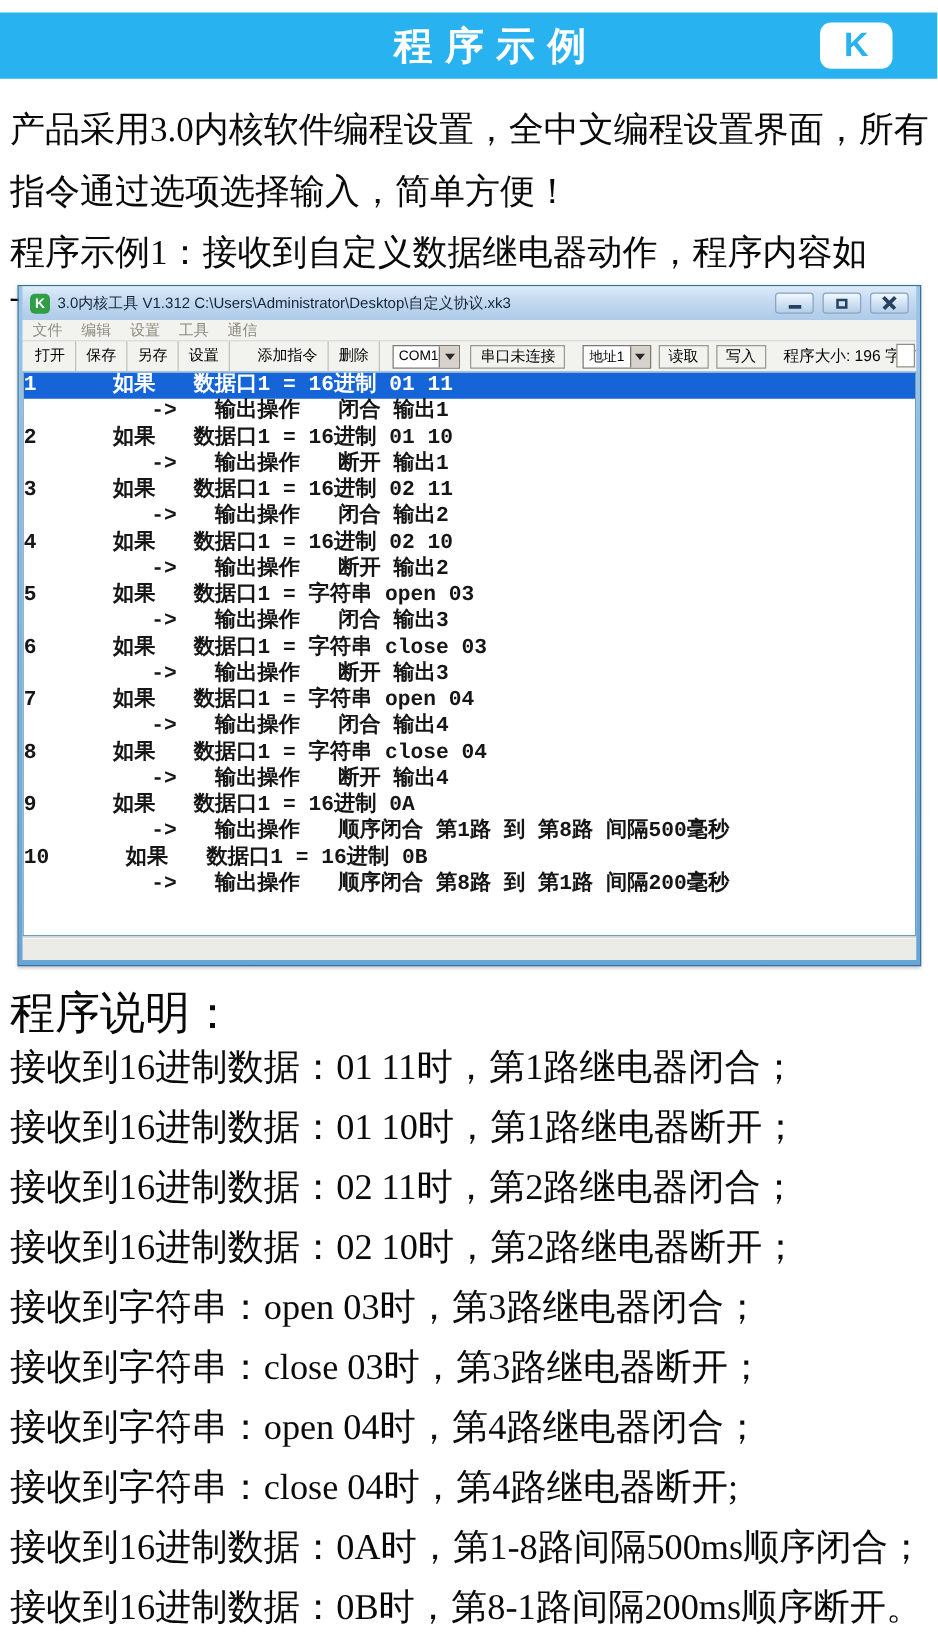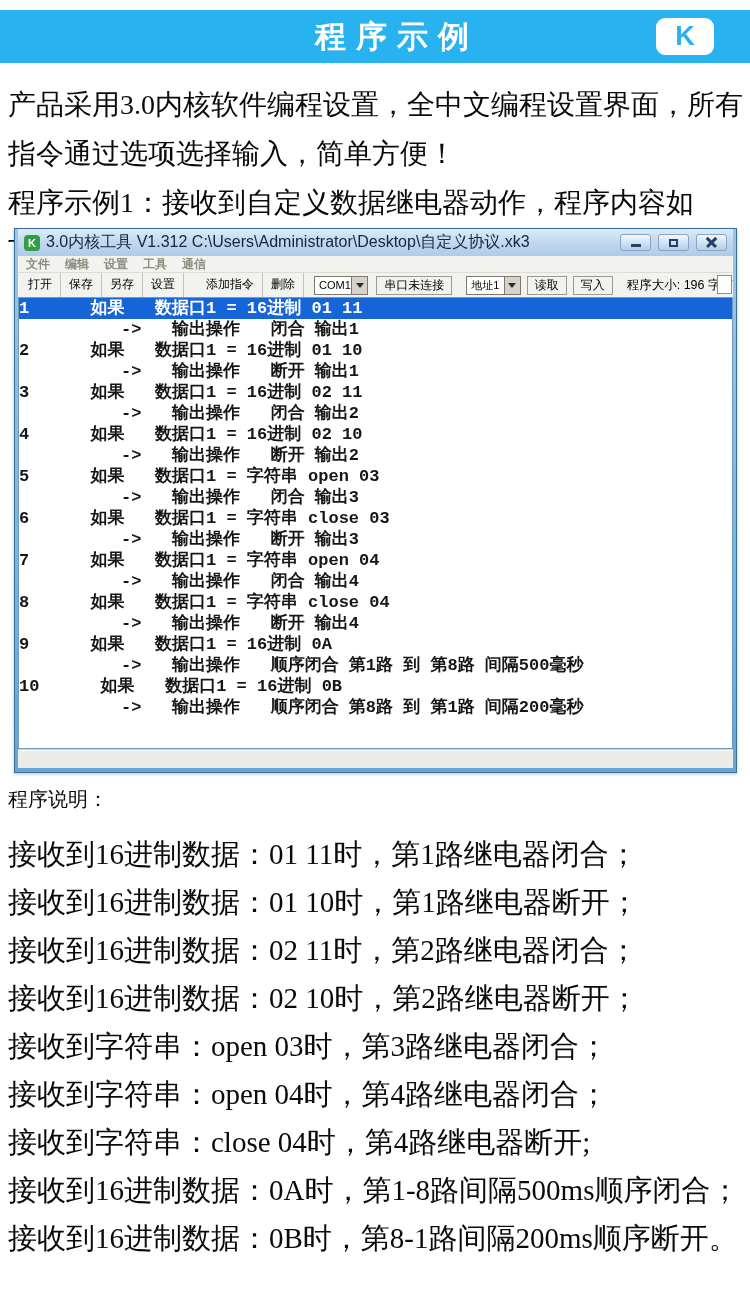--- a/index.html
+++ b/index.html
@@ -51,21 +51,21 @@
     height:27px; display:flex; align-items:center; padding:0 6px;
     background:linear-gradient(180deg,#dcebf9 0%,#c4d9f0 45%,#aecbe9 100%);
     font-family:"Liberation Sans","DejaVu Sans",sans-serif;
   }
   .app-icon {
     width:16px; height:16px; border-radius:4px; background:#2f9e44;
     color:#fff; font-size:11px; font-weight:bold; text-align:center; line-height:16px;
     margin-right:6px; flex:none;
   }
   .titlebar .win-title {
-    font-size:16px; color:#16263a; white-space:nowrap; overflow:hidden; flex:1;
+    font-size:12px; color:#16263a; white-space:nowrap; overflow:hidden; flex:1;
   }
   .win-buttons { display:flex; gap:7px; margin-left:8px; }
   .win-btn {
     width:31px; height:17px; border:1px solid #88a4c2; border-radius:3px;
     background:linear-gradient(180deg,#f2f8fd,#cfe0f2 55%,#b6cfe8);
     display:flex; align-items:center; justify-content:center; position:relative;
   }
   .glyph-min { width:10px; height:3px; background:#24415f; margin-top:6px; }
   .glyph-max { width:9px; height:8px; border:2px solid #24415f; }
   .glyph-close { width:11px; height:11px; position:relative; }
@@ -75,21 +75,21 @@
   }
   .glyph-close::before { transform:rotate(45deg); }
   .glyph-close::after { transform:rotate(-45deg); }
 
   .menubar {
     height:17px; background:#f2f2ef; border-bottom:1px solid #dddcd6;
     display:flex; align-items:center; gap:15px; padding-left:8px;
     font-family:"Liberation Sans","DejaVu Sans",sans-serif;
     font-size:12px; color:#8c8c7d;
   }
-  .menu-item { cursor:default;font-weight:bold; }
+  .menu-item { cursor:default; }
 
   .toolbar {
     height:24px; background:#f2f2ef; display:flex; align-items:center;
     font-family:"Liberation Sans","DejaVu Sans",sans-serif; font-size:12px; color:#000;
     position:relative; padding-left:2px;
   }
   .tbtn {
     padding:3px 8px 4px 8px; border-right:1px solid #c2c2b8; white-space:nowrap;
   }
   .combo {
@@ -124,21 +124,21 @@
   .prog-row { height:21px; line-height:21px; white-space:pre; }
   .prog-row.selected { background:#1565d8; color:#ffffff; }
 
   .statusbar {
     height:19px; background:#ebebe7; border-top:1px solid #cfcfc7;
     box-shadow:inset 0 1px 0 #fbfbf9;
   }
 
   
   .notes-heading {
-    position:absolute; top:786px; left:8px; font-size:20px; color:#0a0a0a;
+    position:absolute; top:786px; left:8px; font-size:36px; color:#0a0a0a;
   }
   .notes-lines {
     position:absolute; top:830px; left:8px; width:738px;
     font-size:29px; color:#0a0a0a;
   }
   .note-line { height:48px; line-height:48px; white-space:nowrap; }
 </style>
 </head>
 <body>
 
@@ -239,17 +239,18 @@
   <div class="statusbar"></div>
 </div>
 
 <div class="notes-heading">程序说明：</div>
 <div class="notes-lines">
     <div class="note-line">接收到16进制数据：01 11时，第1路继电器闭合；</div>
     <div class="note-line">接收到16进制数据：01 10时，第1路继电器断开；</div>
     <div class="note-line">接收到16进制数据：02 11时，第2路继电器闭合；</div>
     <div class="note-line">接收到16进制数据：02 10时，第2路继电器断开；</div>
     <div class="note-line">接收到字符串：open 03时，第3路继电器闭合；</div>
+    <div class="note-line">接收到字符串：close 03时，第3路继电器断开；</div>
     <div class="note-line">接收到字符串：open 04时，第4路继电器闭合；</div>
     <div class="note-line">接收到字符串：close 04时，第4路继电器断开;</div>
     <div class="note-line">接收到16进制数据：0A时，第1-8路间隔500ms顺序闭合；</div>
     <div class="note-line">接收到16进制数据：0B时，第8-1路间隔200ms顺序断开。</div>
   </div>
 
 </body></html>

